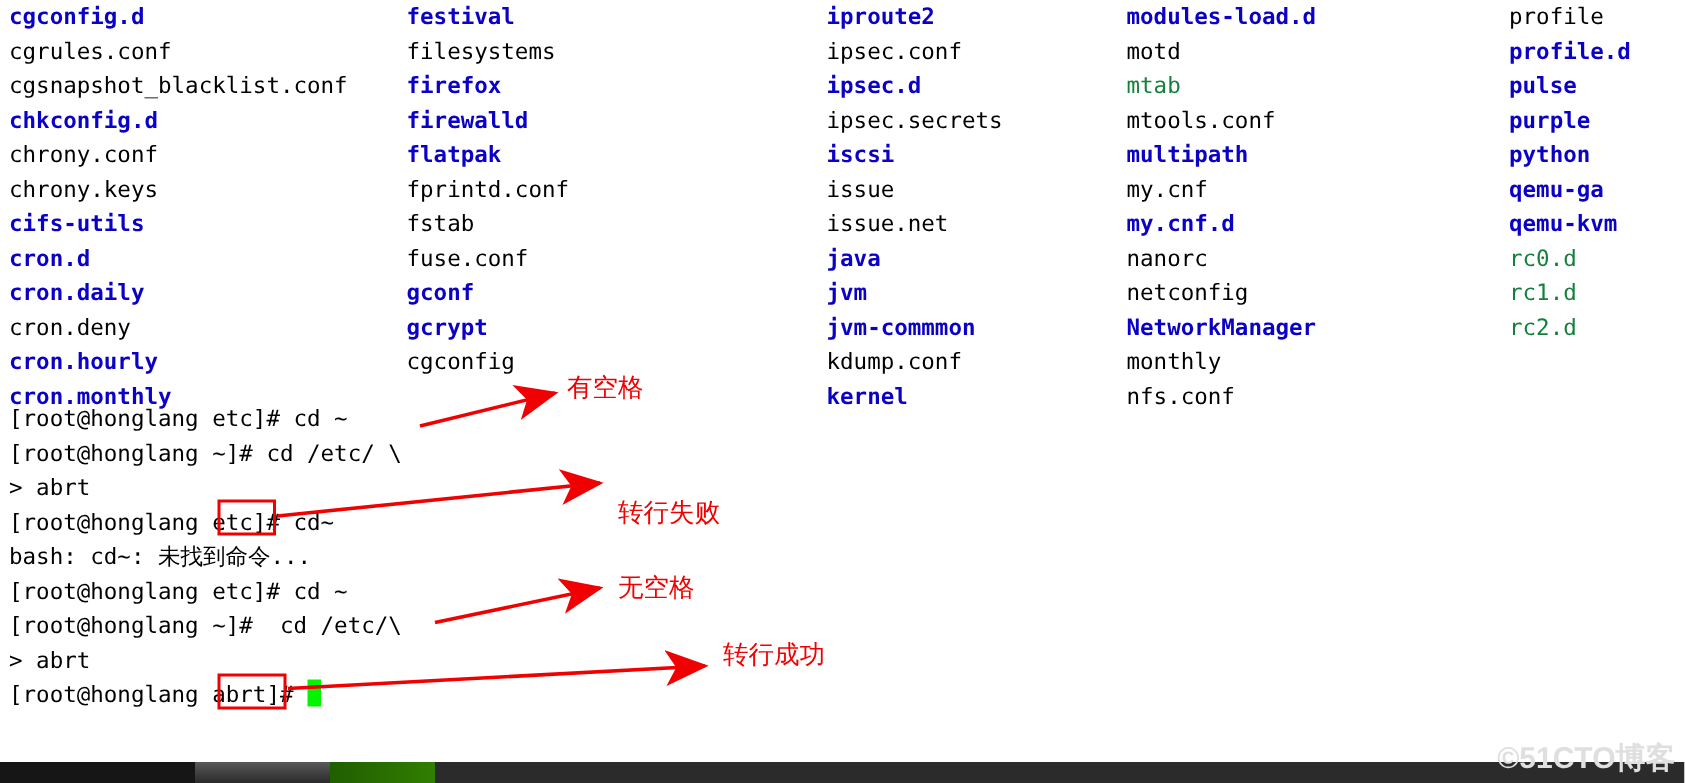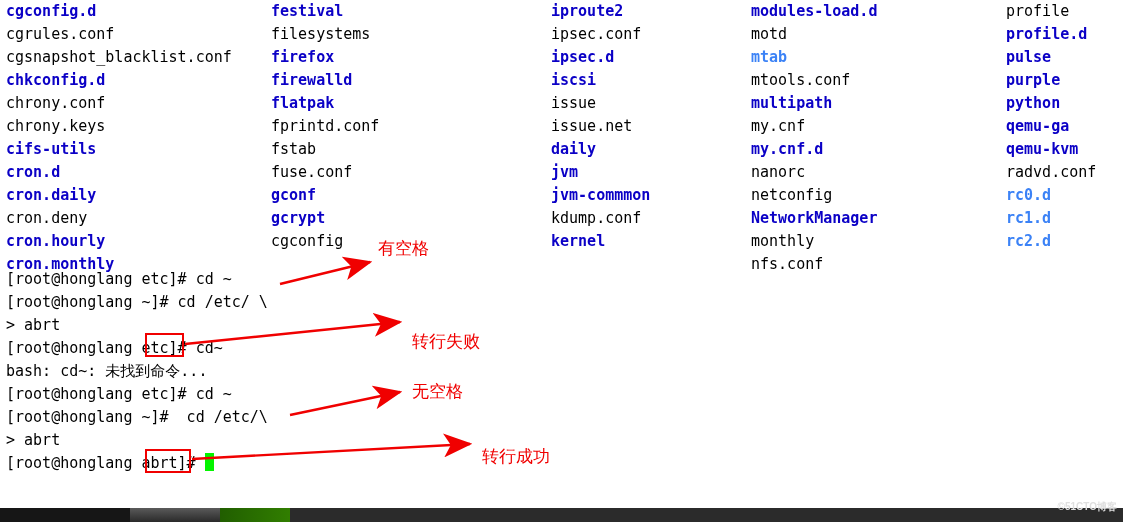--- a/index.html
+++ b/index.html
@@ -26,21 +26,21 @@
     display: flex;
     flex-direction: column;
   }
   .c0 { width: 265px; }
   .c1 { width: 280px; }
   .c2 { width: 200px; }
   .c3 { width: 255px; }
   .c4 { width: 117px; }
   .dir { color: #0b00c6; font-weight: bold; }
   .file { color: #000000; }
-  .link { color: #3b82f6; font-weight: bold; }
+  .link { color: #15803d; font-weight: normal; }
   .terminal {
     position: absolute;
     left: 6px;
     top: 268px;
     white-space: pre;
     color: #000000;
   }
   .cursor {
     display: inline-block;
     width: 9px;
@@ -68,21 +68,21 @@
     width: 1123px;
     height: 522px;
     pointer-events: none;
   }
   .watermark {
     position: absolute;
     right: 6px;
     bottom: 4px;
     color: #dfdfdf;
     font-family: sans-serif;
-    font-size: 10px;
+    font-size: 20px;
     font-weight: bold;
     pointer-events: none;
   }
   .bottombar {
     position: absolute;
     left: 0;
     bottom: 0;
     width: 1123px;
     height: 14px;
     background: #2b2b2b;
@@ -119,24 +119,25 @@
       <span class="file">fstab</span>
       <span class="file">fuse.conf</span>
       <span class="dir">gconf</span>
       <span class="dir">gcrypt</span>
       <span class="file">cgconfig</span>
     </div>
   <div class="col c2">
       <span class="dir">iproute2</span>
       <span class="file">ipsec.conf</span>
       <span class="dir">ipsec.d</span>
+      <span class="file">ipsec.secrets</span>
       <span class="dir">iscsi</span>
       <span class="file">issue</span>
       <span class="file">issue.net</span>
-      <span class="dir">daily</span>
+      <span class="dir">java</span>
       <span class="dir">jvm</span>
       <span class="dir">jvm-commmon</span>
       <span class="file">kdump.conf</span>
       <span class="dir">kernel</span>
     </div>
   <div class="col c3">
       <span class="dir">modules-load.d</span>
       <span class="file">motd</span>
       <span class="link">mtab</span>
       <span class="file">mtools.conf</span>
@@ -150,21 +151,20 @@
       <span class="file">nfs.conf</span>
     </div>
   <div class="col c4">
       <span class="file">profile</span>
       <span class="dir">profile.d</span>
       <span class="dir">pulse</span>
       <span class="dir">purple</span>
       <span class="dir">python</span>
       <span class="dir">qemu-ga</span>
       <span class="dir">qemu-kvm</span>
-      <span class="file">radvd.conf</span>
       <span class="link">rc0.d</span>
       <span class="link">rc1.d</span>
       <span class="link">rc2.d</span>
     </div>
 </div>
 
 <div class="terminal"><div>[root@honglang etc]# cd ~</div><div>[root@honglang ~]# cd /etc/ \</div><div>&gt; abrt</div><div>[root@honglang etc]# cd~</div><div>bash: cd~: 未找到命令...</div><div>[root@honglang etc]# cd ~</div><div>[root@honglang ~]#  cd /etc/\</div><div>&gt; abrt</div><div>[root@honglang abrt]# <span class="cursor"></span></div></div>
 
 <div class="redbox" style="left:145px; top:333px; width:35px; height:20px;"></div>
 <div class="redbox" style="left:145px; top:449px; width:42px; height:20px;"></div>
@@ -178,24 +178,24 @@
 
   <path d="M280,284 L370,262" stroke="#f00000" stroke-width="2.4" fill="none" marker-end="url(#ah)"></path>
 
   <path d="M185,344 L400,322" stroke="#f00000" stroke-width="2.4" fill="none" marker-end="url(#ah)"></path>
 
   <path d="M290,415 L400,392" stroke="#f00000" stroke-width="2.4" fill="none" marker-end="url(#ah)"></path>
 
   <path d="M192,459 L470,444" stroke="#f00000" stroke-width="2.4" fill="none" marker-end="url(#ah)"></path>
 </svg>
 
-<div class="ann" style="left:378px; top:240px;">有空格</div>
+<div class="ann" style="left:378px; top:250px;">有空格</div>
 <div class="ann" style="left:412px; top:333px;">转行失败</div>
 <div class="ann" style="left:412px; top:383px;">无空格</div>
-<div class="ann" style="left:482px; top:448px;">转行成功</div>
+<div class="ann" style="left:482px; top:428px;">转行成功</div>
 
 <div class="bottombar">
   <div class="seg1"></div>
     <div class="seg2"></div>
     <div class="seg3"></div>
 </div>
 
 <div class="watermark">©51CTO博客</div>
 
 </body></html>

